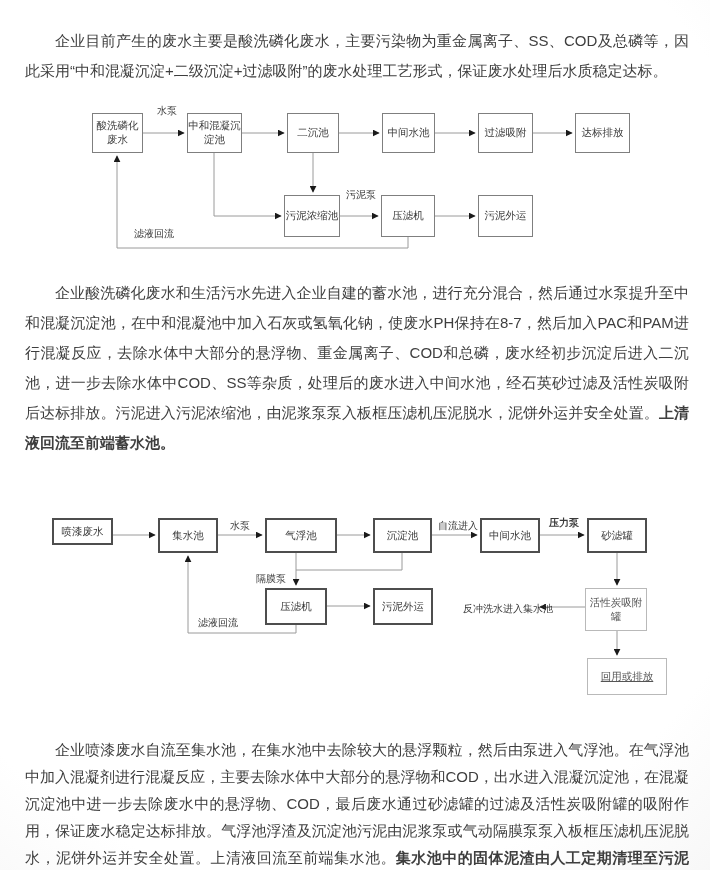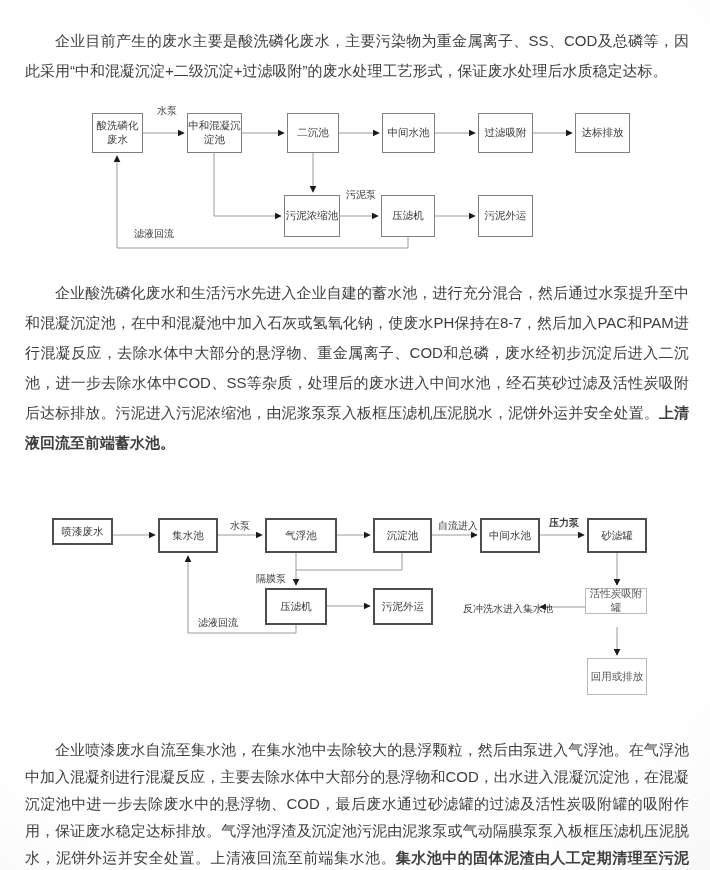--- a/index.html
+++ b/index.html
@@ -103,23 +103,23 @@
 
   <div>
     <div class="fbox b2" style="left:52px;top:518px;width:61px;height:27px;">喷漆废水</div>
     <div class="fbox b2" style="left:158px;top:518px;width:60px;height:35px;">集水池</div>
     <div class="fbox b2" style="left:265px;top:518px;width:72px;height:35px;">气浮池</div>
     <div class="fbox b2" style="left:373px;top:518px;width:59px;height:35px;">沉淀池</div>
     <div class="fbox b2" style="left:480px;top:518px;width:60px;height:35px;">中间水池</div>
     <div class="fbox b2" style="left:587px;top:518px;width:60px;height:35px;">砂滤罐</div>
     <div class="fbox b2" style="left:265px;top:588px;width:62px;height:37px;">压滤机</div>
     <div class="fbox b2" style="left:373px;top:588px;width:60px;height:37px;">污泥外运</div>
-    <div class="fbox light" style="left:585px;top:588px;width:62px;height:26px;">活性炭吸附
+    <div class="fbox light" style="left:585px;top:588px;width:62px;height:43px;">活性炭吸附
 罐</div>
-    <div class="fbox light" style="left:587px;top:658px;width:60px;height:37px;">回用或排放</div>
+    <div class="fbox light" style="left:587px;top:658px;width:80px;height:37px;text-decoration:underline;">回用或排放</div>
     <div class="edge-label" style="left:230px;top:519px;">水泵</div>
     <div class="edge-label" style="left:438px;top:519px;">自流进入</div>
     <div class="edge-label" style="left:549px;top:516px;font-weight:bold;">压力泵</div>
     <div class="edge-label" style="left:256px;top:572px;">隔膜泵</div>
     <div class="edge-label" style="left:198px;top:616px;">滤液回流</div>
     <div class="edge-label" style="left:463px;top:602px;">反冲洗水进入集水池</div>
   </div>
 
 </div>
 

